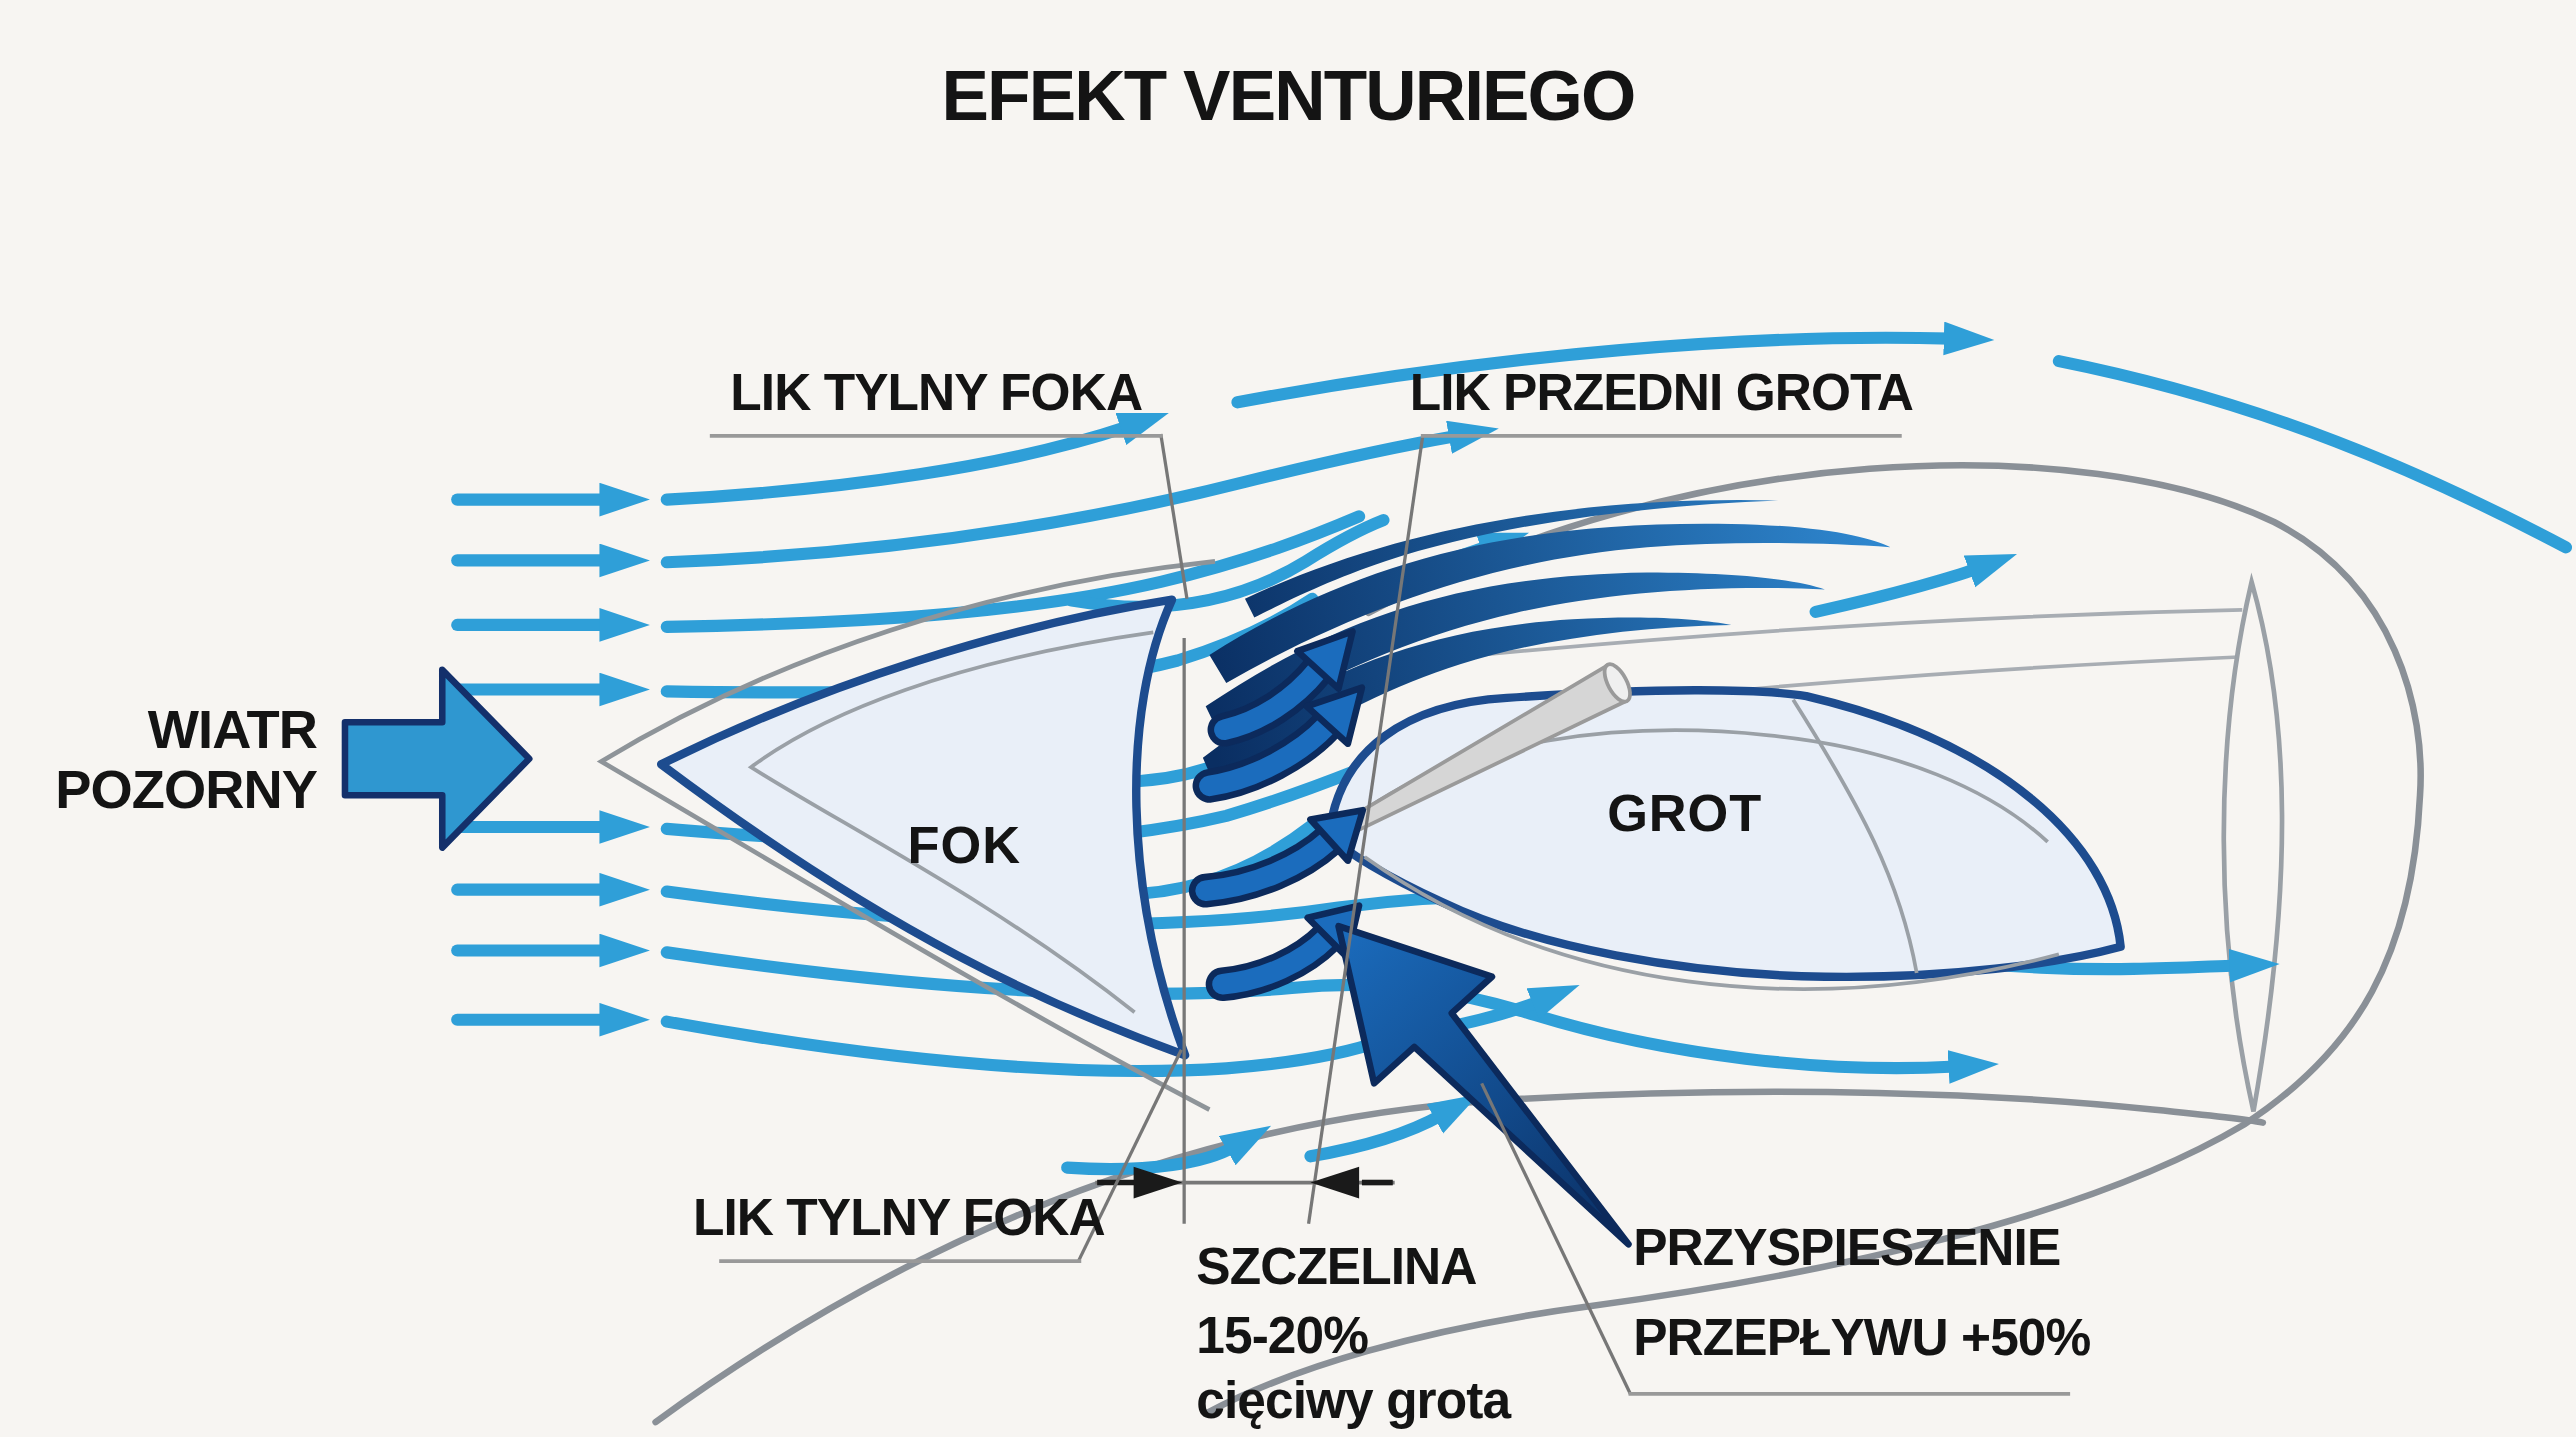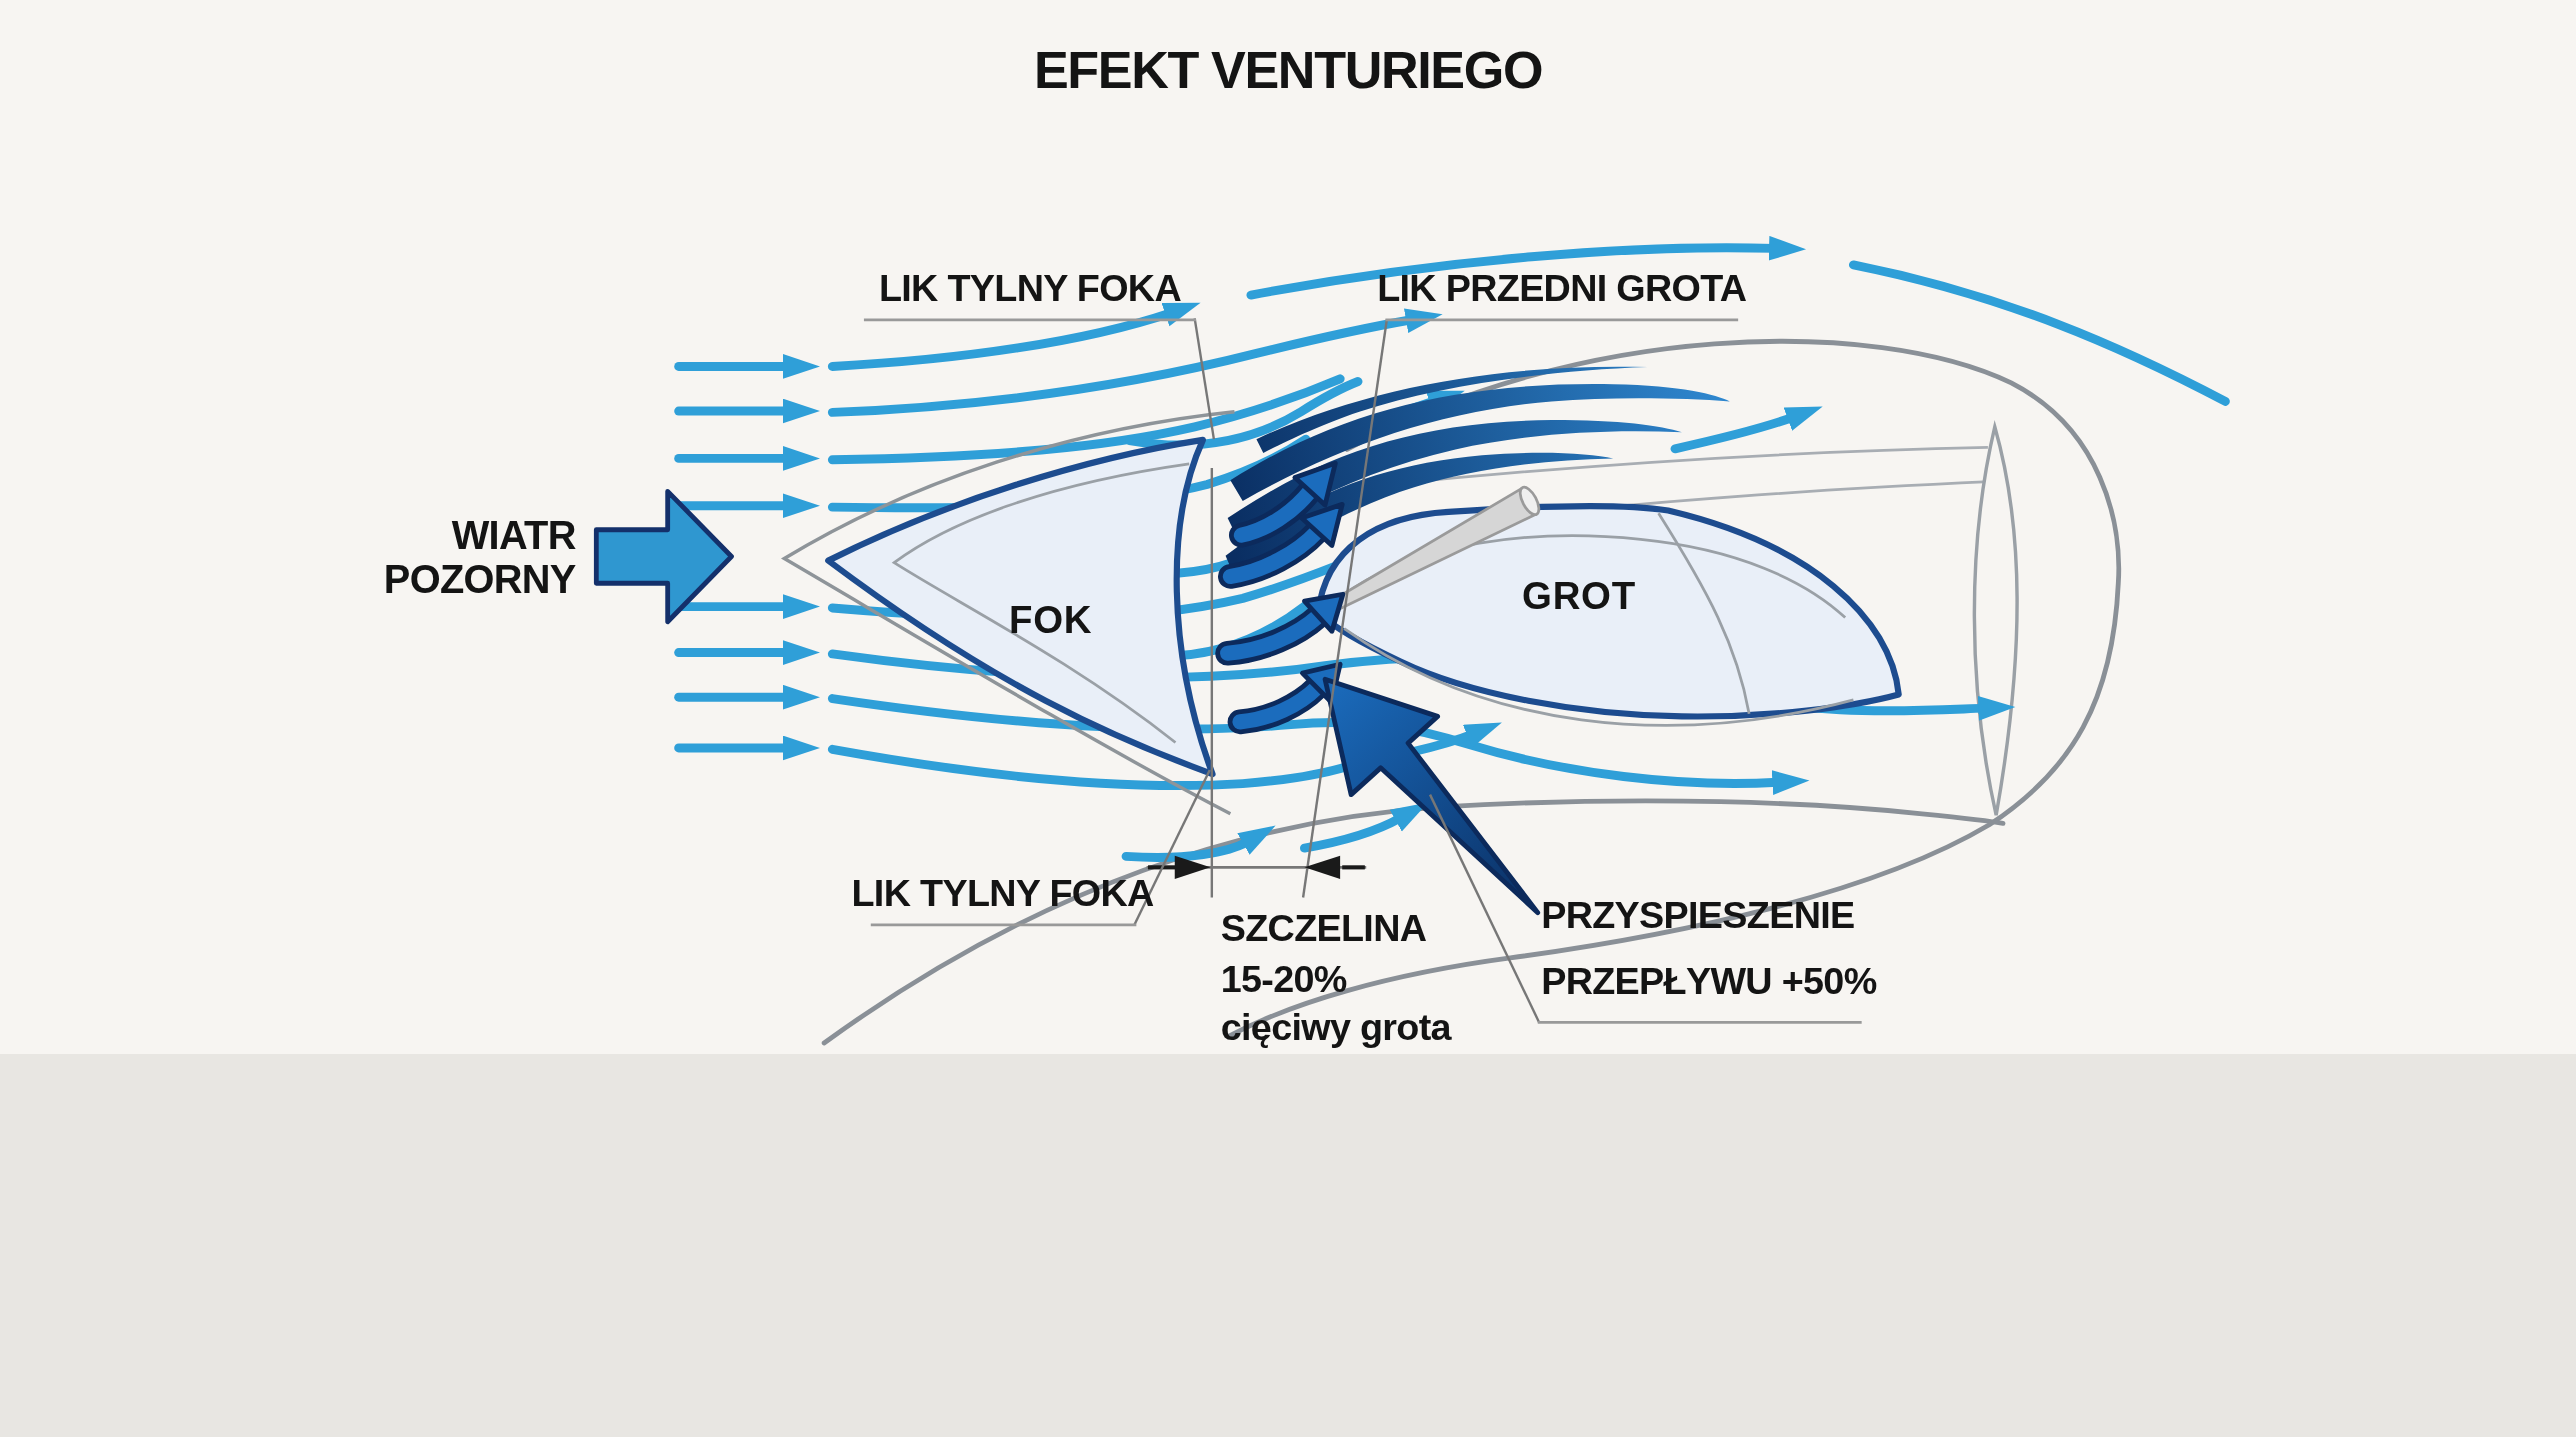--- a/index.html
+++ b/index.html
@@ -1,16 +1,16 @@
 <!DOCTYPE html>
 <html style="font-size:15px"><head>
 <meta charset="utf-8">
 <style>
   html,body{margin:0;padding:0;background:#e8e6e2;}
-  .stage{position:relative;width:2576px;height:1054px;background:#f7f5f2;overflow:hidden;}
+  .stage{position:relative;width:2576px;height:1437px;background:#f7f5f2;overflow:hidden;}
   svg{display:block;width:100%;height:100%;}
   text{font-family:"Liberation Sans", sans-serif;font-weight:bold;fill:#141414;letter-spacing:-1px;}
   .title{font-size:76px;letter-spacing:-2px;}
   .lbl{font-size:55px;}
   .lbl-side{font-size:58px;}
   .lbl-sail{font-size:56px;letter-spacing:1px;}
   .stream{stroke:#2f9fd8;stroke-width:13;fill:none;stroke-linecap:round;}
   .gray-echo{stroke:#8e9499;stroke-width:5;fill:none;}
   .gray-thin{stroke:#9aa0a6;stroke-width:4;fill:none;}
   .hull{stroke:#8a9097;stroke-width:7;fill:none;stroke-linecap:round;}

